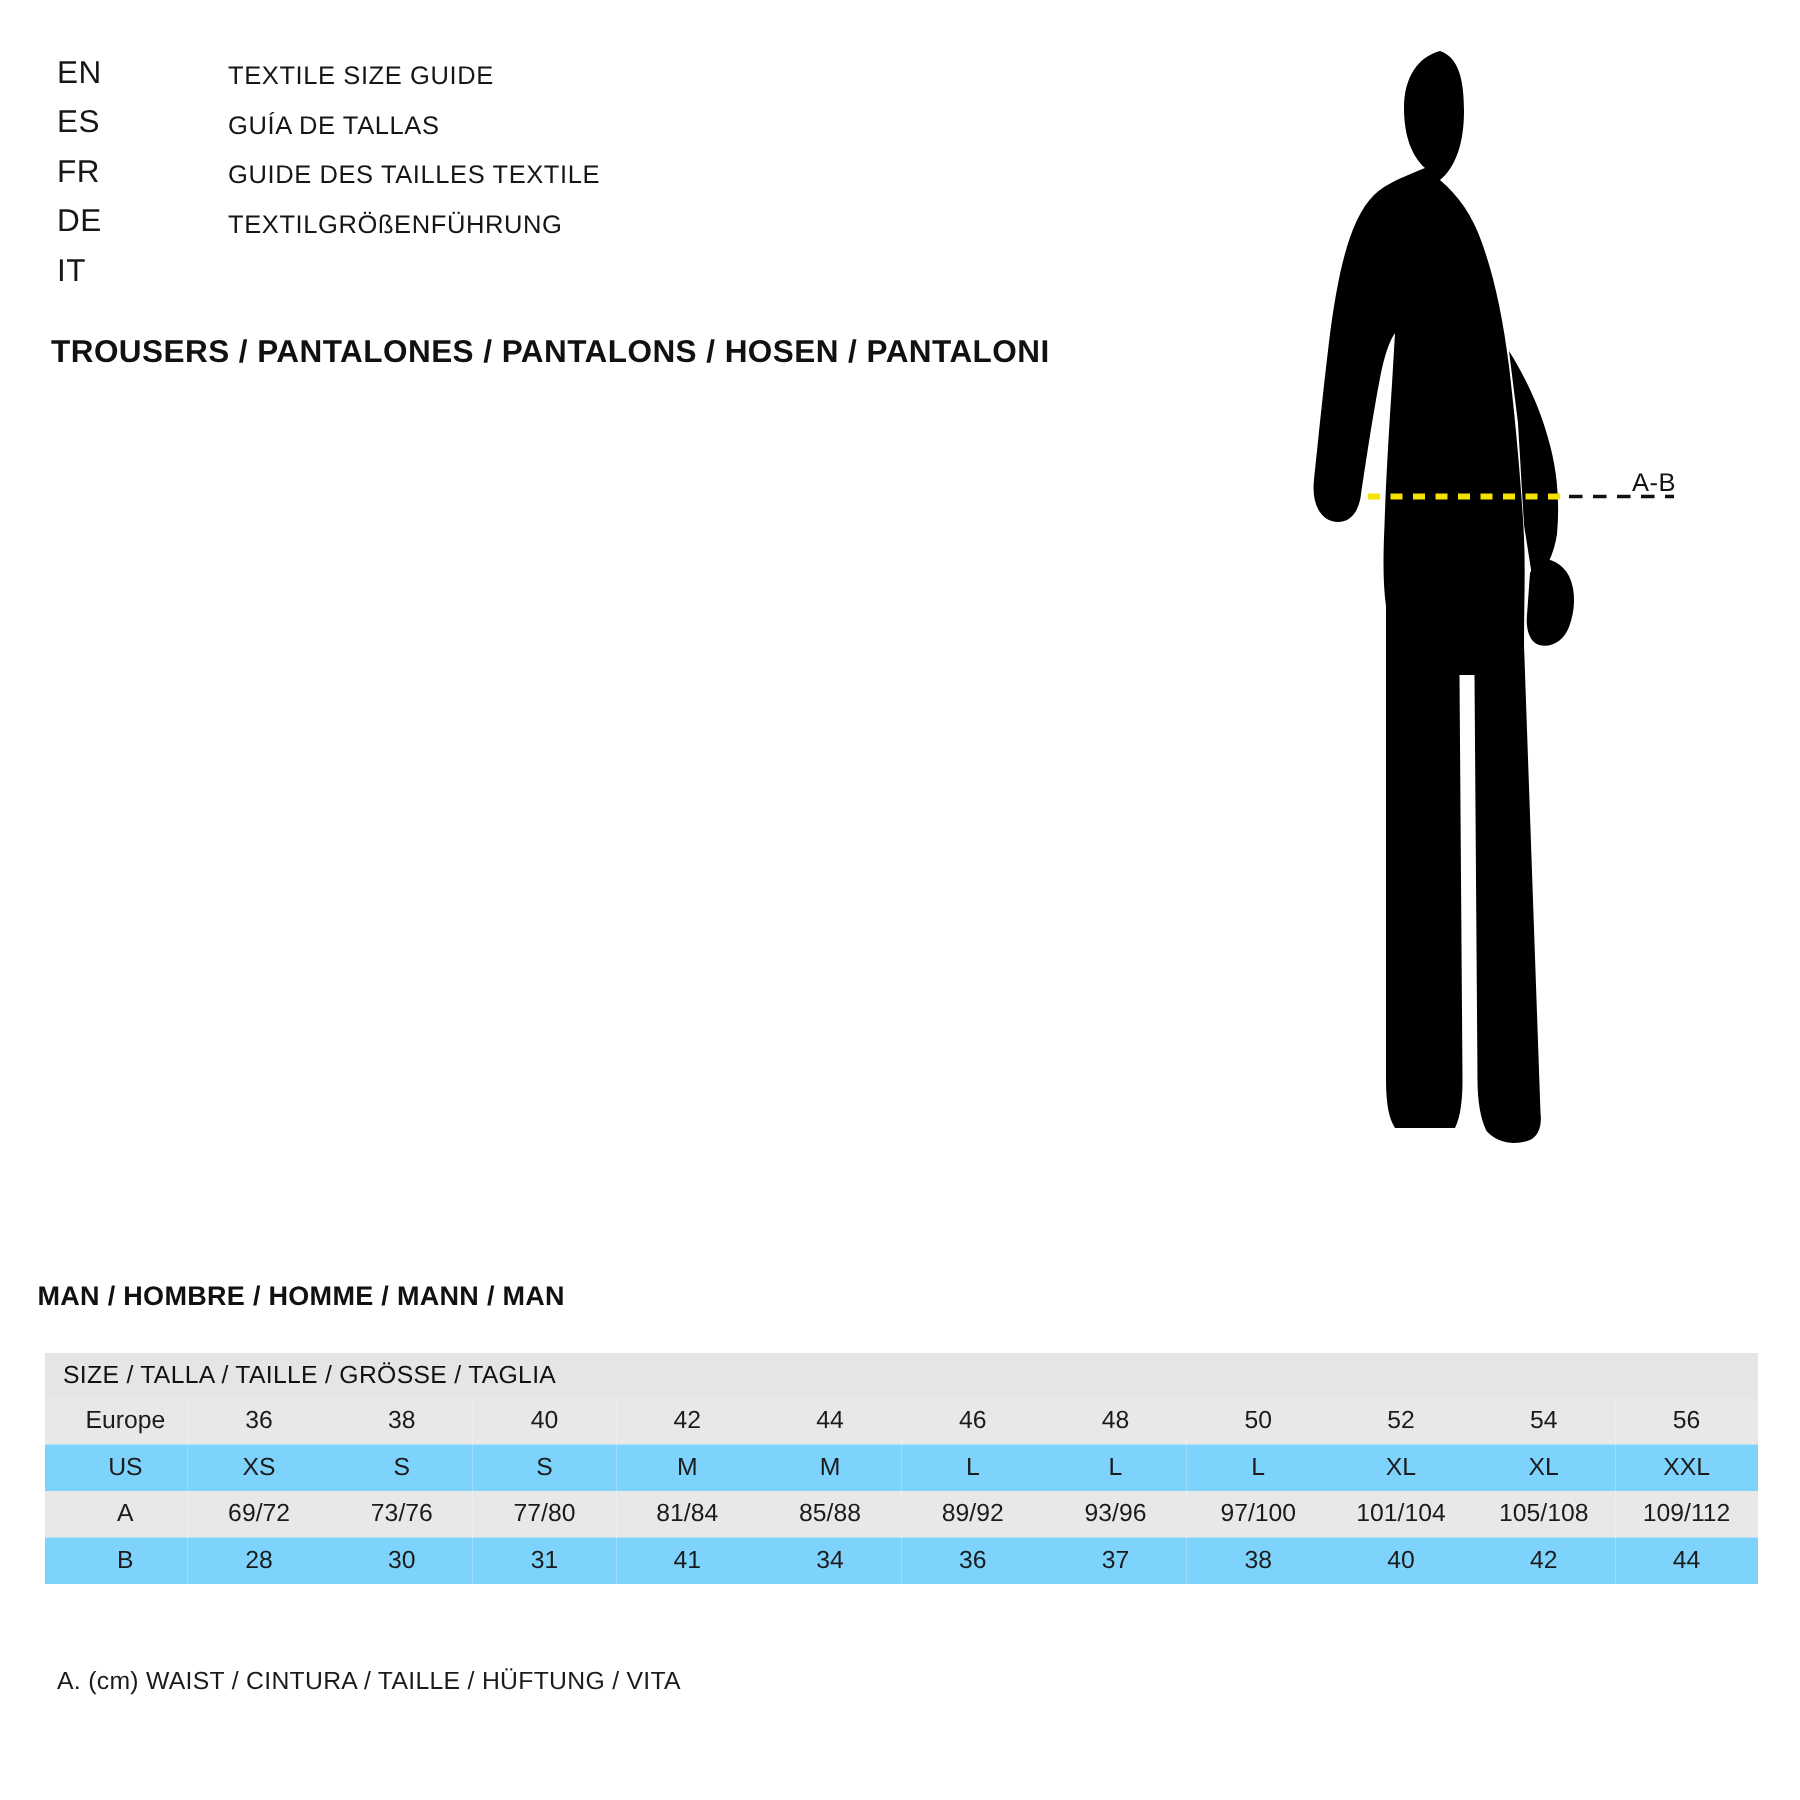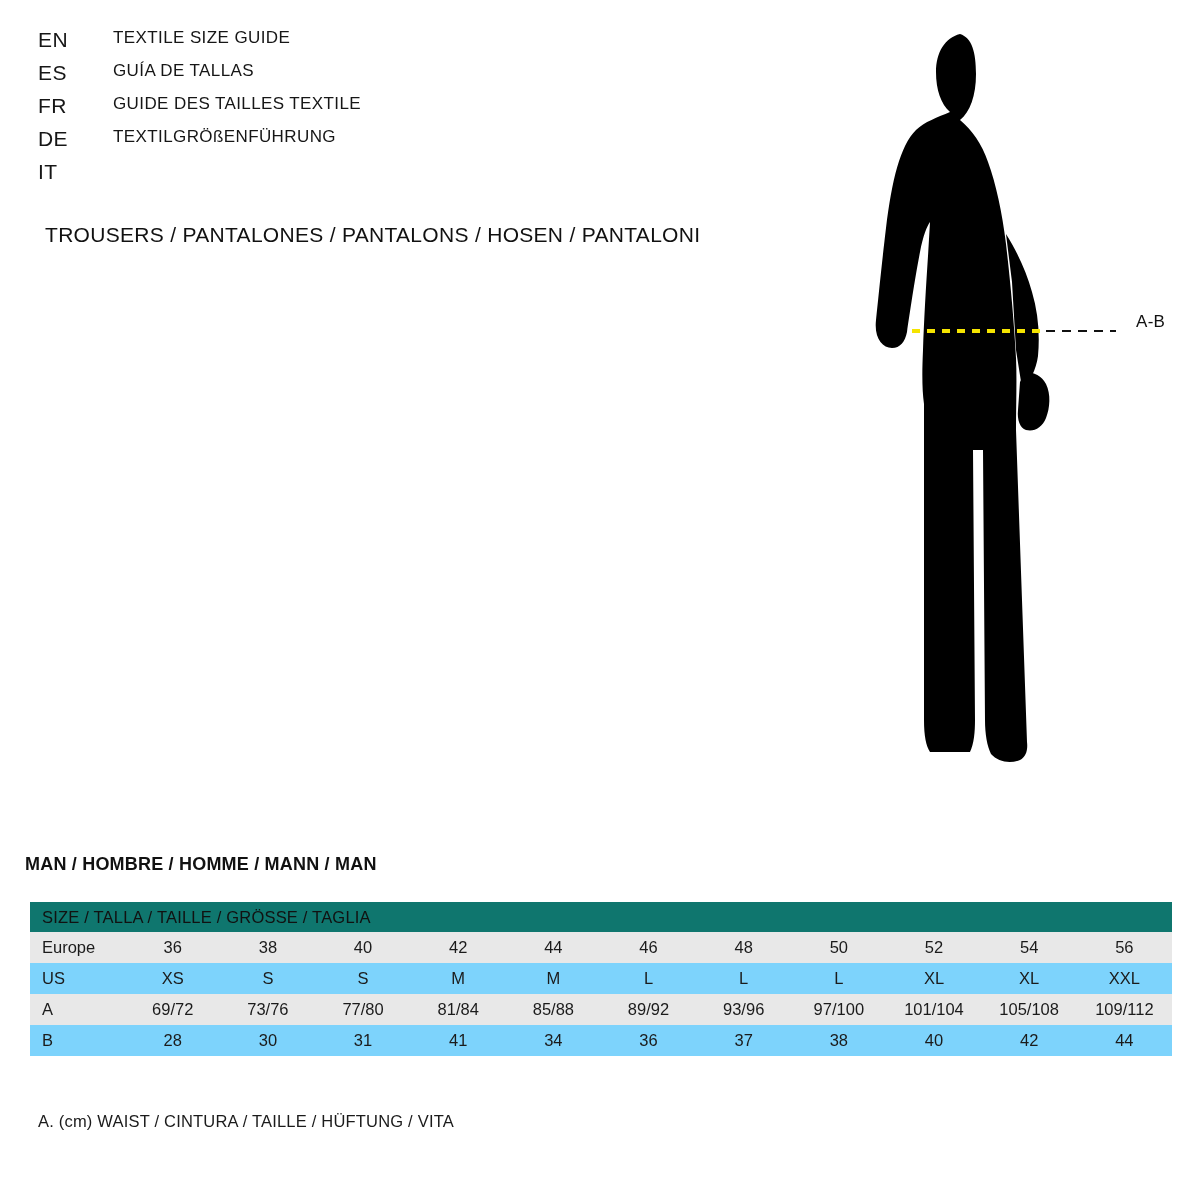--- a/index.html
+++ b/index.html
@@ -18,59 +18,60 @@
 
   
   .lang-block {
     position: absolute;
     left: 38px;
     top: 28px;
     width: 760px;
   }
   .lang-row {
     display: flex;
-    align-items: flex-start;
+    align-items: flex-end;
     height: 33px;
+    gap: 39px;
   }
   .lang-code {
     width: 75px;
     font-size: 21px;
     letter-spacing: .4px;
     color: #161616;
   }
   .lang-text {
     font-size: 17px;
     letter-spacing: .4px;
     color: #161616;
     white-space: nowrap;
   }
   .garment-title {
     position: absolute;
-    left: 45px;
+    left: 34px;
     top: 223px;
     font-size: 21px;
-    font-weight: normal;
+    font-weight: bold;
     letter-spacing: .3px;
     color: #111111;
     white-space: nowrap;
   }
 
   
   .figure-wrap {
     position: absolute;
     left: 820px;
     top: 20px;
     width: 360px;
     height: 770px;
   }
   .figure-wrap svg { display: block; }
 
   .callout-label {
     position: absolute;
-    left: 1136px;
+    left: 1088px;
     top: 312px;
     font-size: 17px;
     color: #111111;
     letter-spacing: .3px;
   }
 
   
   .section-label {
     position: absolute;
     left: 25px;
@@ -96,36 +97,36 @@
   }
   table.size-table td {
     font-size: 16.5px;
     color: #1b1b1b;
     height: 31px;
     padding: 0;
     text-align: center;
     vertical-align: middle;
   }
   table.size-table tr.head-row td {
-    background: #0f766e;
+    background: #e5e5e5;
     color: #111111;
     font-size: 16.5px;
     text-align: left;
     padding-left: 12px;
     height: 30px;
     letter-spacing: .2px;
   }
   table.size-table tr.band td {
     background: #e8e8e8;
   }
   table.size-table tr.plain td {
     background: #7dd3fc;
   }
   table.size-table td.rowlabel {
-    text-align: left;
+    text-align: center;
     padding-left: 12px;
   }
 
   
   .footnotes {
     position: absolute;
     left: 38px;
     top: 1108px;
     width: 800px;
   }

